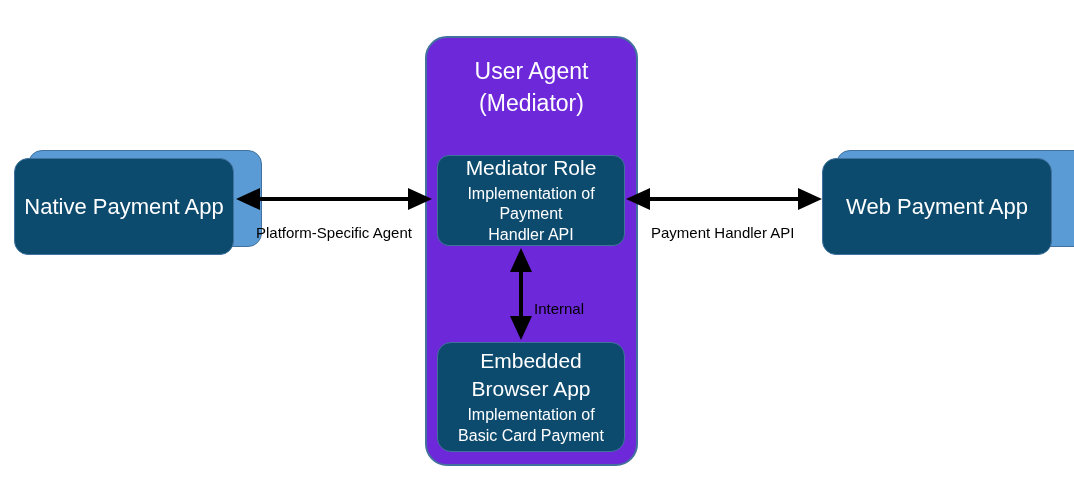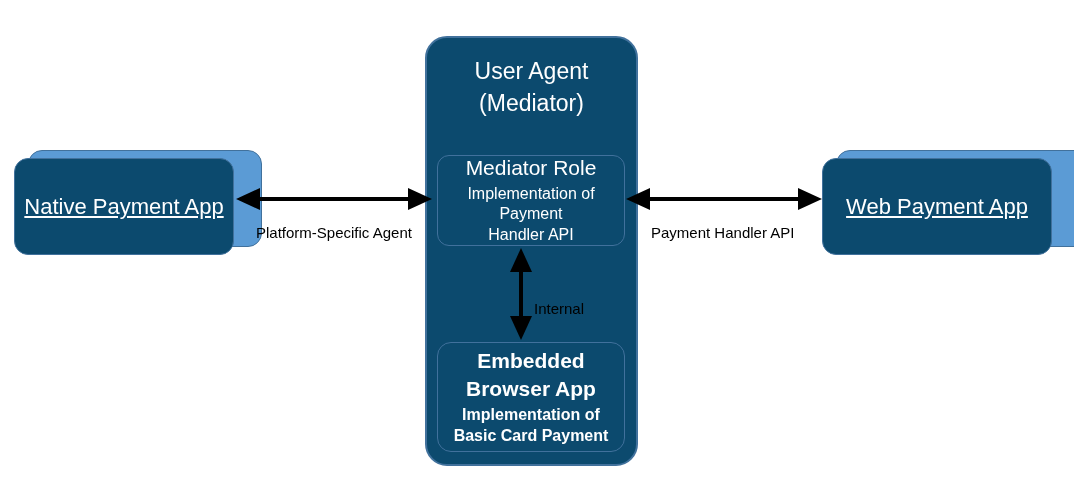--- a/index.html
+++ b/index.html
@@ -58,33 +58,32 @@
     top: 0;
     right: 0;
     height: 97px;
   }
   .stack .card-front {
     left: 0;
     top: 8px;
     width: 220px;
     height: 97px;
     font-size: 22px;
-    text-decoration: underline;
   }
   #web-stack .card-front { width: 230px; }
 
   
   #user-agent {
     position: absolute;
     left: 425px;
     top: 36px;
     width: 213px;
     height: 430px;
     box-sizing: border-box;
-    background: #0c4a6e;
+    background: #6d28d9;
     border: 2px solid #41719C;
     border-radius: 22px;
   }
 
   #user-agent-title {
     position: absolute;
     left: 0;
     top: 18px;
     width: 100%;
     text-align: center;
@@ -100,21 +99,20 @@
     width: 188px;
     height: 91px;
     border-radius: 12px;
   }
   #embedded-app {
     left: 437px;
     top: 342px;
     width: 188px;
     height: 110px;
     border-radius: 14px;
-    font-weight: bold;
   }
 
   .card-title {
     font-size: 21px;
     line-height: 1.22;
     margin-bottom: 3px;
   }
   .card-sub {
     font-size: 16px;
     line-height: 1.3;

